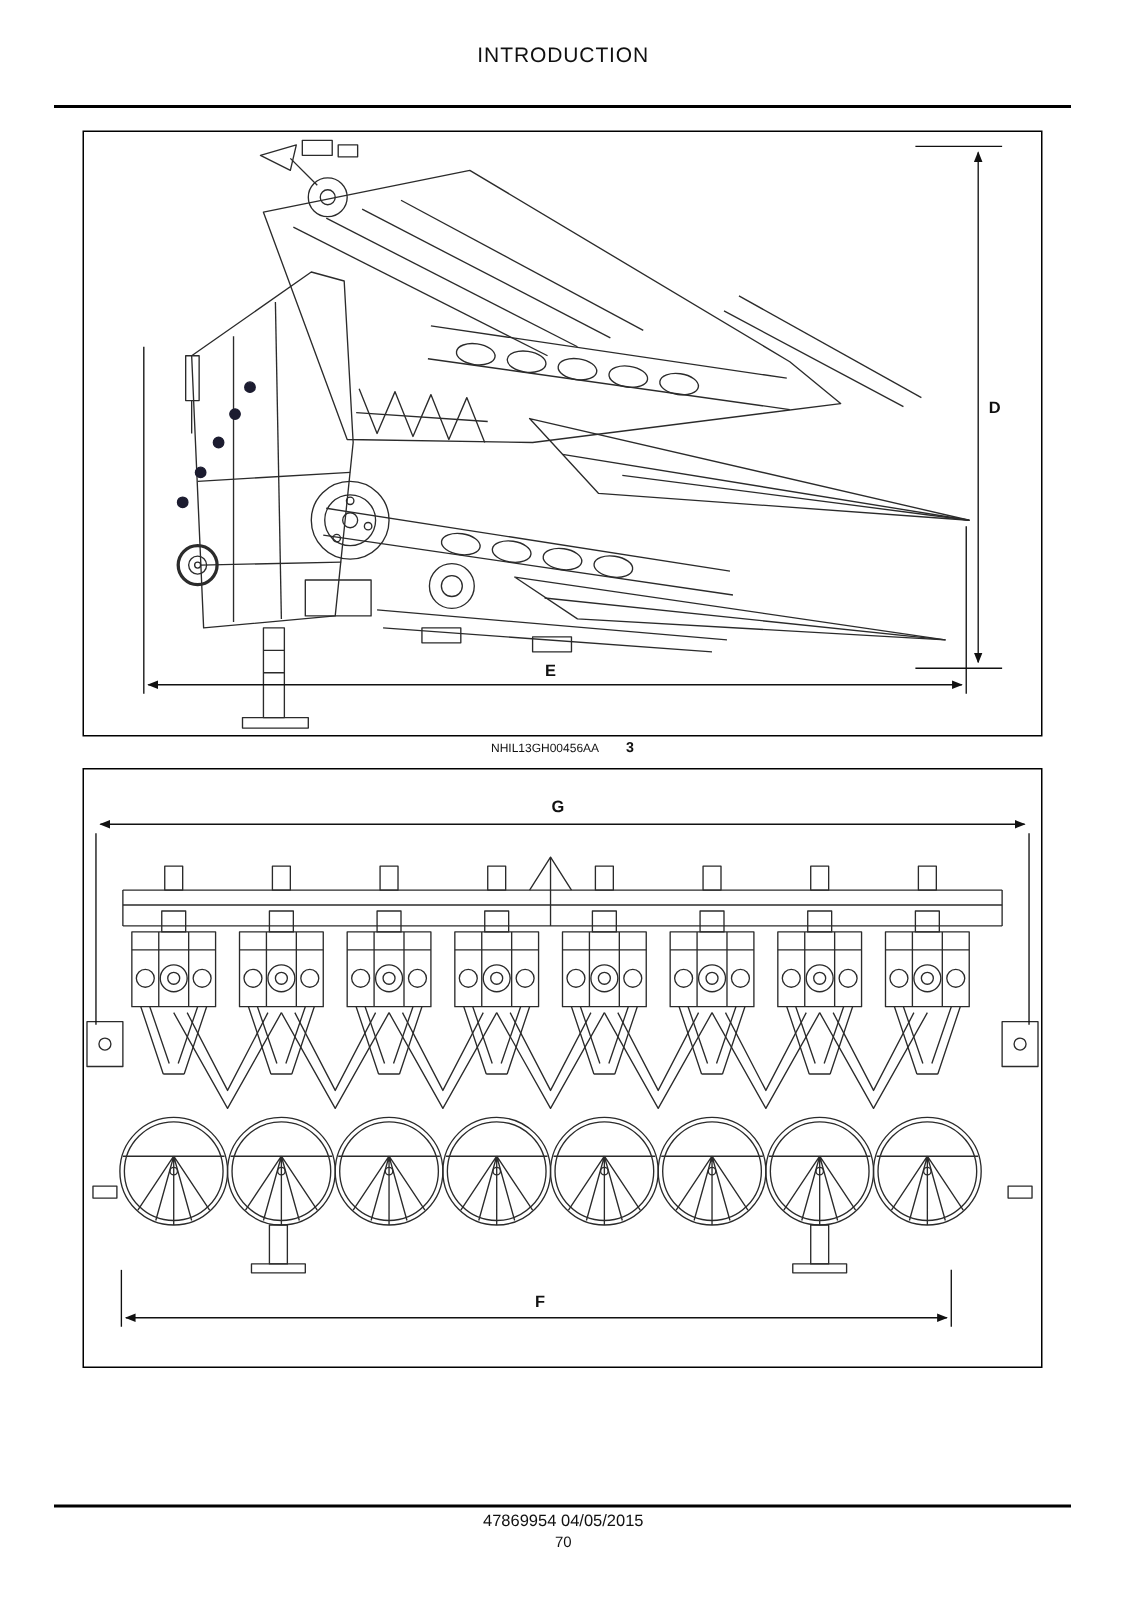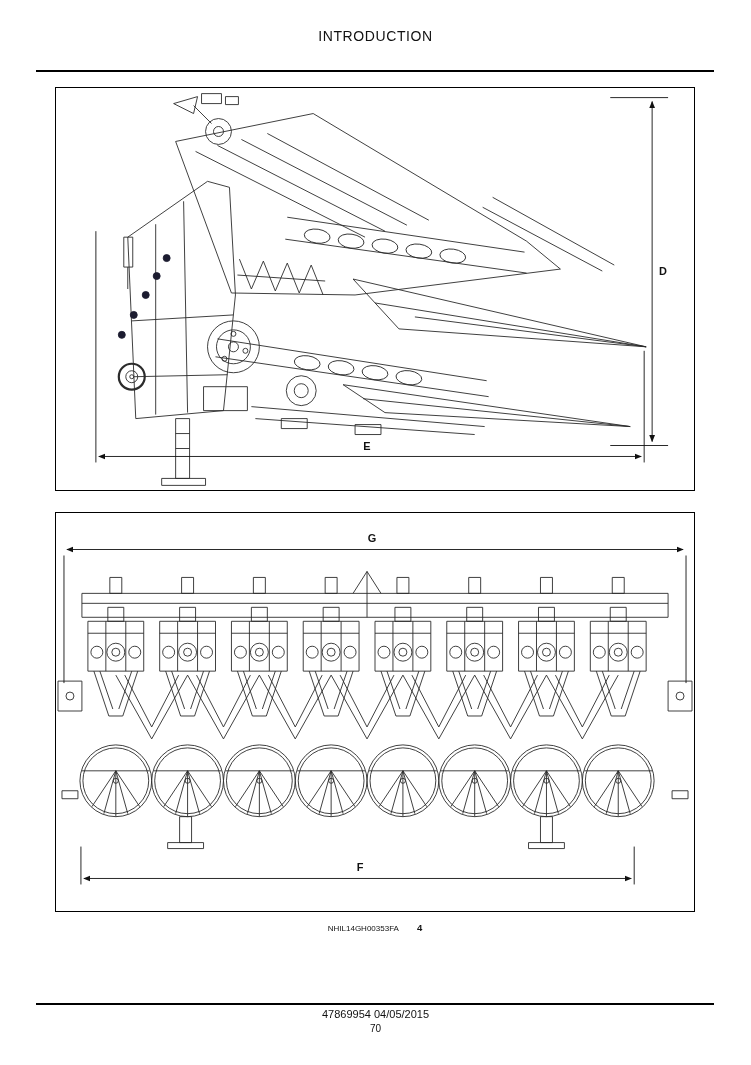--- a/index.html
+++ b/index.html
@@ -150,20 +150,23 @@
 
       <g class="dim">
         <line x1="40" y1="142" x2="40" y2="374"></line>
         <line x1="590" y1="262" x2="590" y2="374"></line>
         <line x1="43" y1="368" x2="587" y2="368" marker-start="url(#arr1)" marker-end="url(#arr1)"></line>
         <text class="dimlabel" x="312" y="362" text-anchor="middle">E</text>
       </g>
     </svg>
   </div>
 
+  <div class="caption cap1">
+    <span>NHIL13GH00456AA</span><span class="fig-num">3</span>
+  </div>
 
   <div class="figure-frame fig2">
     <svg viewBox="0 0 640 398">
       <defs>
         <marker id="arr2" viewBox="0 0 10 10" refX="9" refY="5" markerWidth="8" markerHeight="8" orient="auto-start-reverse">
           <path d="M0,1 L10,5 L0,9 Z" fill="#111"></path>
         </marker>
         <g id="unit" class="mach">
           <rect x="-28" y="0" width="56" height="50"></rect>
           <line x1="-28" y1="12" x2="28" y2="12"></line>
@@ -258,21 +261,18 @@
 
       <g class="dim">
         <line x1="25" y1="334" x2="25" y2="372"></line>
         <line x1="580" y1="334" x2="580" y2="372"></line>
         <line x1="28" y1="366" x2="577" y2="366" marker-start="url(#arr2)" marker-end="url(#arr2)"></line>
         <text class="dimlabel" x="305" y="359" text-anchor="middle">F</text>
       </g>
     </svg>
   </div>
 
-  <div class="caption cap2">
-    <span>NHIL14GH00353FA</span><span class="fig-num">4</span>
-  </div>
 
   <div class="rule rule-bottom"></div>
   <div class="footer-ref">47869954 04/05/2015</div>
   <div class="footer-page">70</div>
 
 </div>
 
 </body></html>

